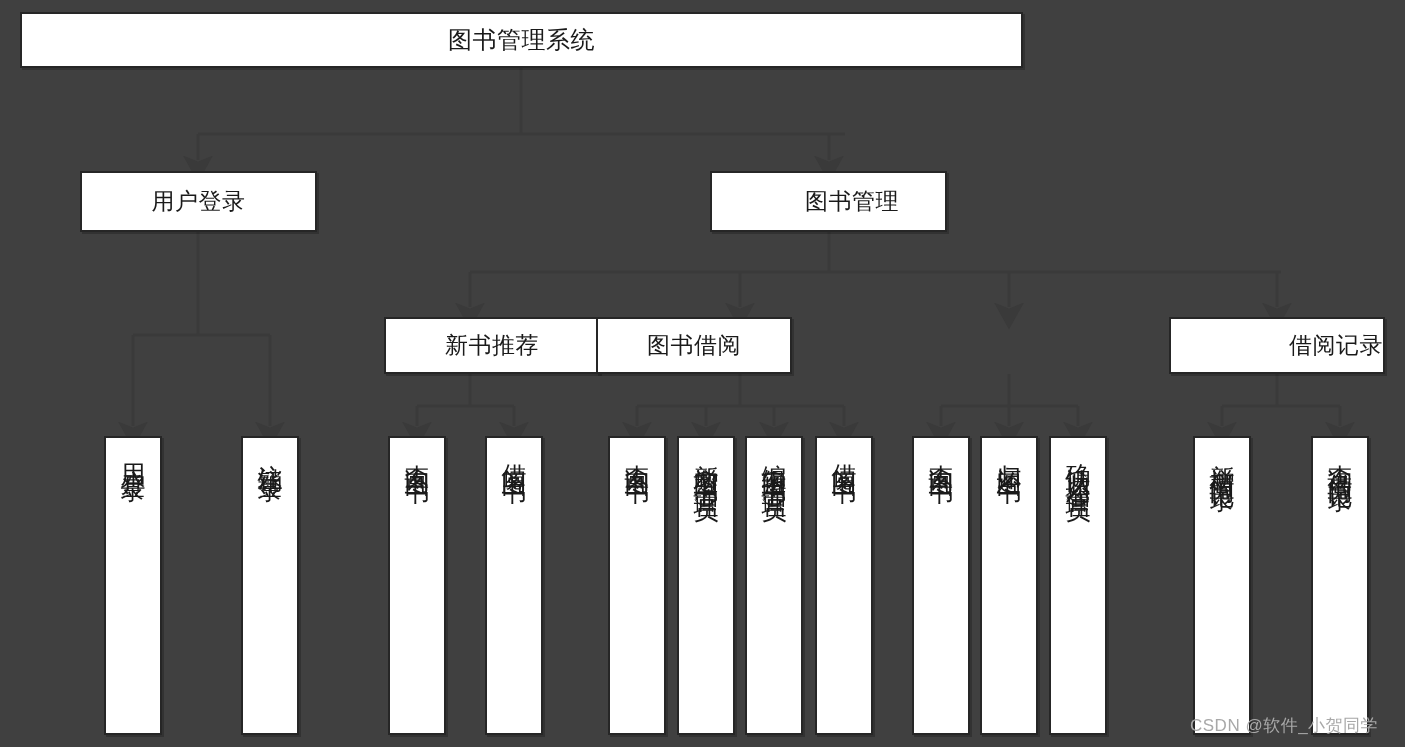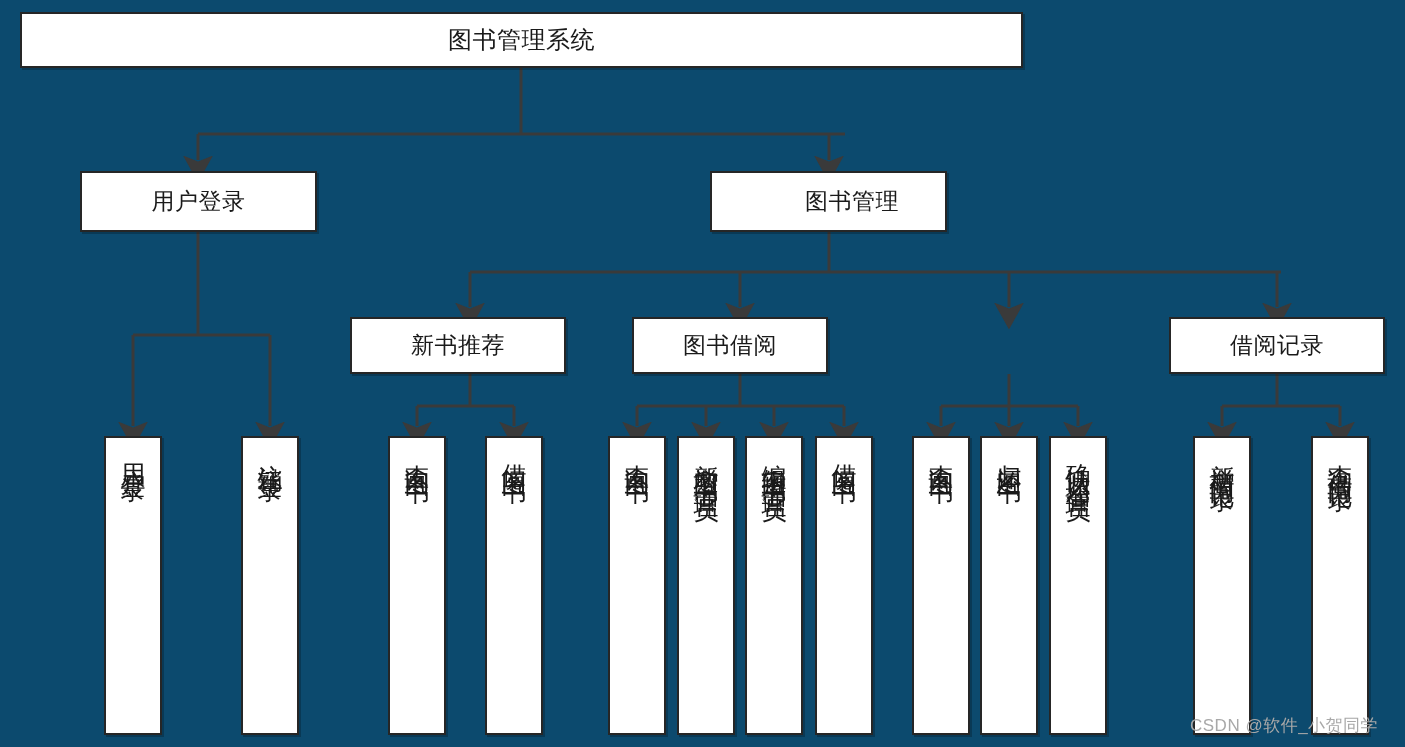--- a/index.html
+++ b/index.html
@@ -7,21 +7,21 @@
     padding: 0;
     background: #ffffff;
   }
   body {
     font-family: "Liberation Sans", "DejaVu Sans", sans-serif;
   }
   #canvas {
     position: relative;
     width: 1405px;
     height: 747px;
-    background: #0c4a6e;
+    background: #404040;
     overflow: hidden;
   }
   #edges {
     position: absolute;
     left: 0;
     top: 0;
     width: 1405px;
     height: 747px;
   }
   .node {
@@ -124,27 +124,27 @@
     <span class="node-label">图书管理系统</span>
   </div>
 
   <div class="node horiz" style="left:80px; top:171px; width:237px; height:61px;">
     <span class="node-label">用户登录</span>
   </div>
   <div class="node horiz" style="left:710px; top:171px; width:237px; height:61px;padding-left:47px;">
     <span class="node-label">图书管理</span>
   </div>
 
-  <div class="node horiz" style="left:350px; top:317px; width:216px; height:57px;">
+  <div class="node horiz" style="left:384px; top:317px; width:216px; height:57px;">
     <span class="node-label">新书推荐</span>
   </div>
-  <div class="node horiz" style="left:632px; top:317px; width:196px; height:57px;">
+  <div class="node horiz" style="left:596px; top:317px; width:196px; height:57px;">
     <span class="node-label">图书借阅</span>
   </div>
-  <div class="node horiz" style="left:1169px; top:317px; width:216px; height:57px;">
+  <div class="node horiz" style="left:1169px; top:317px; width:216px; height:57px;justify-content:flex-end;">
     <span class="node-label">借阅记录</span>
   </div>
 
   <div class="node vert" style="left:104px; top:436px; width:58px; height:299px;">
     <span class="node-label">用户登录</span>
   </div>
   <div class="node vert" style="left:241px; top:436px; width:58px; height:299px;">
     <span class="node-label">注销登录</span>
   </div>
 

